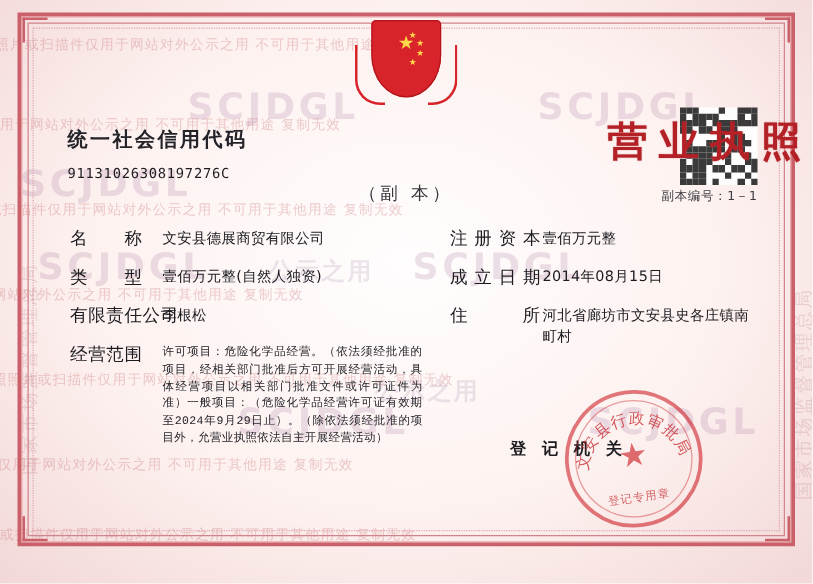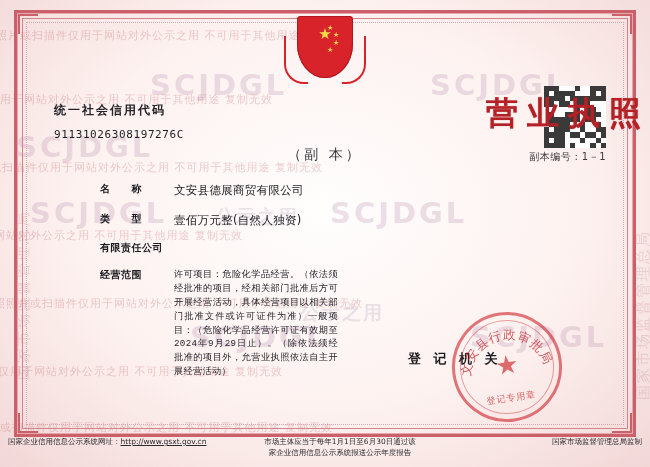--- a/index.html
+++ b/index.html
@@ -204,21 +204,21 @@
   }
 
   
   .code-block {
     position: absolute;
     left: 54px;
     top: 102px;
     width: 180px;
   }
   .code-label {
-    font-size: 12px;
+    font-size: 16px;
     letter-spacing: 2px;
     color: #232329;
     font-weight: bold;
   }
   .code-value {
     margin-top: 9px;
     font-size: 11px;
     letter-spacing: 0.6px;
     color: #1d1d22;
     font-family: "DejaVu Sans Mono", "Liberation Mono", monospace;
@@ -237,26 +237,25 @@
     top: 182px;
     width: 244px;
   }
   .row {
     display: flex;
     align-items: flex-start;
     margin-bottom: 13px;
   }
   .row .lab {
     flex: 0 0 auto;
-    font-size: 10px;
+    font-size: 14px;
     color: #1b1b20;
-    font-weight: bold;
+    font-weight: normal;
     letter-spacing: 0.5px;
     white-space: nowrap;
-    margin-left: 44px;
   }
   .row .lab.w4 { width: 74px; }
   .row .val {
     flex: 1 1 auto;
     font-size: 11.5px;
     color: #1b1b20;
     line-height: 1.45;
     letter-spacing: 0.3px;
   }
   .val.small {
@@ -567,48 +566,53 @@
     <div class="row">
       <div class="lab w4">名　　称</div>
       <div class="val">文安县德展商贸有限公司</div>
     </div>
     <div class="row">
       <div class="lab w4">类　　型</div>
       <div class="val">壹佰万元整(自然人独资)</div>
     </div>
     <div class="row">
       <div class="lab w4">有限责任公司</div>
+      <div class="val">李根松</div>
     </div>
     <div class="row">
       <div class="lab w4">经营范围</div>
       <div class="val small">许可项目：危险化学品经营。（依法须经批准的项目，经相关部门批准后方可开展经营活动，具体经营项目以相关部门批准文件或许可证件为准）一般项目：（危险化学品经营许可证有效期至2024年9月29日止）。（除依法须经批准的项目外，允营业执照依法自主开展经营活动）</div>
     </div>
   </div>
 
+  <div class="fields-right">
+    <div class="row">
+      <div class="lab w4">注 册 资 本</div>
+      <div class="val">壹佰万元整</div>
+    </div>
+    <div class="row">
+      <div class="lab w4">成 立 日 期</div>
+      <div class="val">2014年08月15日</div>
+    </div>
+    <div class="row">
+      <div class="lab w4">住　　　所</div>
+      <div class="val">河北省廊坊市文安县史各庄镇南町村</div>
+    </div>
+  </div>
 
   <div class="authority">登 记 机 关</div>
 
   <div class="seal">
     <div class="seal-inner"></div>
     <svg class="seal-arc" viewBox="0 0 104 104">
       <defs>
         <path id="arcpath" d="M 14,62 A 38,38 0 0 1 90,62" fill="none"></path>
       </defs>
       <text>
         <textPath href="#arcpath" startOffset="50%" text-anchor="middle" id="seal-arc-label">文安县行政审批局</textPath>
       </text>
     </svg>
     <div class="seal-star">★</div>
     <div class="seal-bottom">登记专用章</div>
   </div>
 
-  <div class="footer">
-    <div class="f-left">
-      <span>国家企业信用信息公示系统网址：</span><a class="f-url" href="#">http://www.gsxt.gov.cn</a>
-    </div>
-    <div class="f-mid">
-      <div>市场主体应当于每年1月1日至6月30日通过该</div>
-      <div>家企业信用信息公示系统报送公示年度报告</div>
-    </div>
-    <div class="f-right">国家市场监督管理总局监制</div>
-  </div>
 
 </div>
 
 </body></html>

